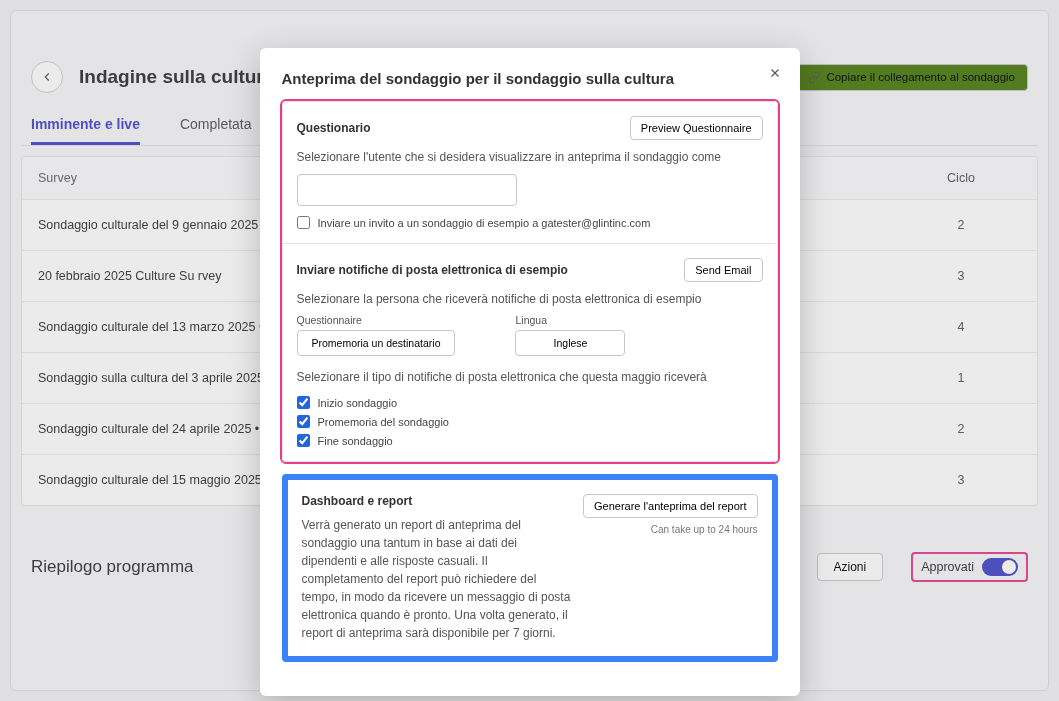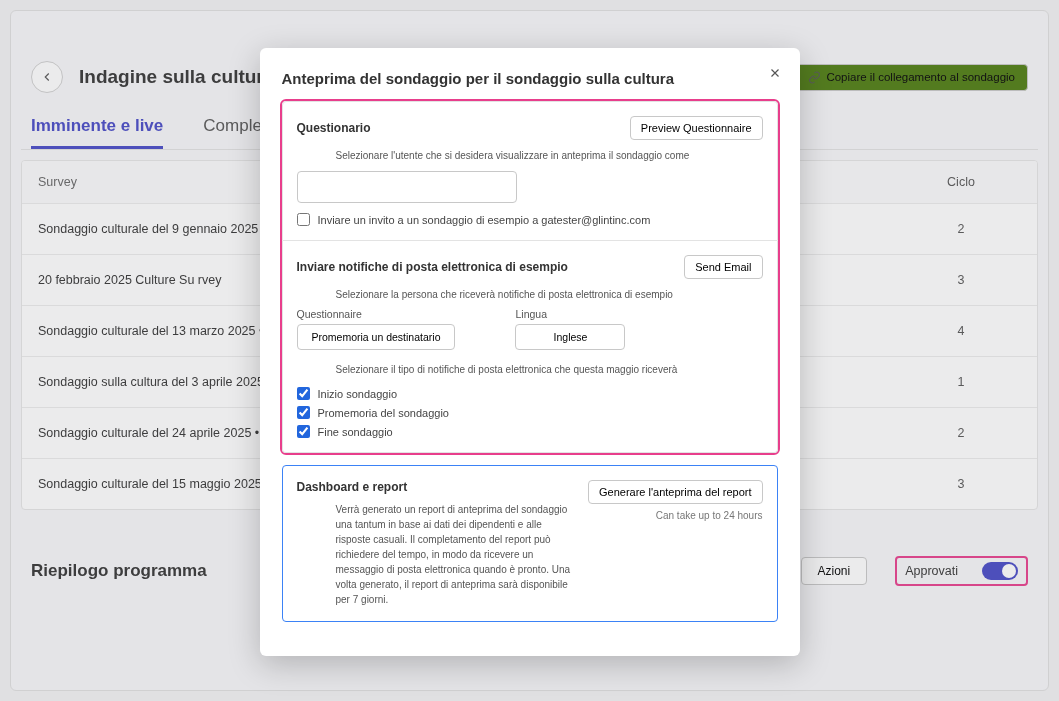--- a/index.html
+++ b/index.html
@@ -71,21 +71,21 @@
       align-items: center;
       gap: 5px;
     }
 
     
     .tabs {
       display: flex;
       gap: 40px;
       padding: 8px 10px 0 10px;
       border-bottom: 1px solid #e2e2e2;
-      font-size: 17px;
+      font-size: 14px;
     }
     .tab {
       padding: 5px 0 10px 0;
       cursor: pointer;
       color: #555;
     }
     .tab.active {
       color: #4648c6;
       border-bottom: 3px solid #4648c6;
       font-weight: 600;
@@ -117,39 +117,39 @@
 
     
     .summary-row {
       display: flex;
       align-items: center;
       padding: 24px 10px 0 10px;
       margin-top: 22px;
     }
     .summary-title {
       font-size: 17px;
-      font-weight: 700;
+      font-weight: 400;
     }
     .spacer { flex: 1; }
     .actions-btn {
       border: 1px solid #c8c8c8;
       background: #fff;
       border-radius: 4px;
       padding: 6px 16px;
       font-size: 12px;
       cursor: pointer;
       margin-right: 28px;
     }
     .approved-box {
       border: 2px solid #e83e8c;
       border-radius: 4px;
       padding: 4px 8px;
       display: inline-flex;
       align-items: center;
-      gap: 24px;
+      gap: 8px;
       font-size: 12.5px;
     }
     .toggle {
       width: 36px; height: 18px;
       background: #4648c6;
       border-radius: 9px;
       position: relative;
       cursor: pointer;
     }
     .toggle::after {
@@ -188,21 +188,21 @@
       color: #666;
     }
     .modal-title {
       font-size: 15px;
       font-weight: 600;
       color: #333;
       margin-bottom: 14px;
     }
 
     .section-box {
-      border: 1px solid #3b82f6;
+      border: 6px solid #3b82f6;
       border-radius: 4px;
       padding: 14px 14px 14px 14px;
       margin-bottom: 12px;
       position: relative;
     }
     .two-highlight-wrap {
       outline: 2px solid #e83e8c;
       border-radius: 4px;
       padding: 0;
       margin-bottom: 12px;
@@ -224,24 +224,23 @@
     .section-heading {
       font-size: 12px;
       font-weight: 600;
       color: #333;
       margin-bottom: 8px;
       display: flex;
       justify-content: space-between;
       align-items: center;
     }
     .section-subtext {
-      font-size: 10px;
+      font-size: 12px;
       color: #555;
       line-height: 1.5;
-      margin-left: 39px;
     }
     .small-btn {
       border: 1px solid #c8c8c8;
       background: #fff;
       border-radius: 4px;
       padding: 5px 10px;
       font-size: 11px;
       cursor: pointer;
       font-weight: 400;
       white-space: nowrap;

